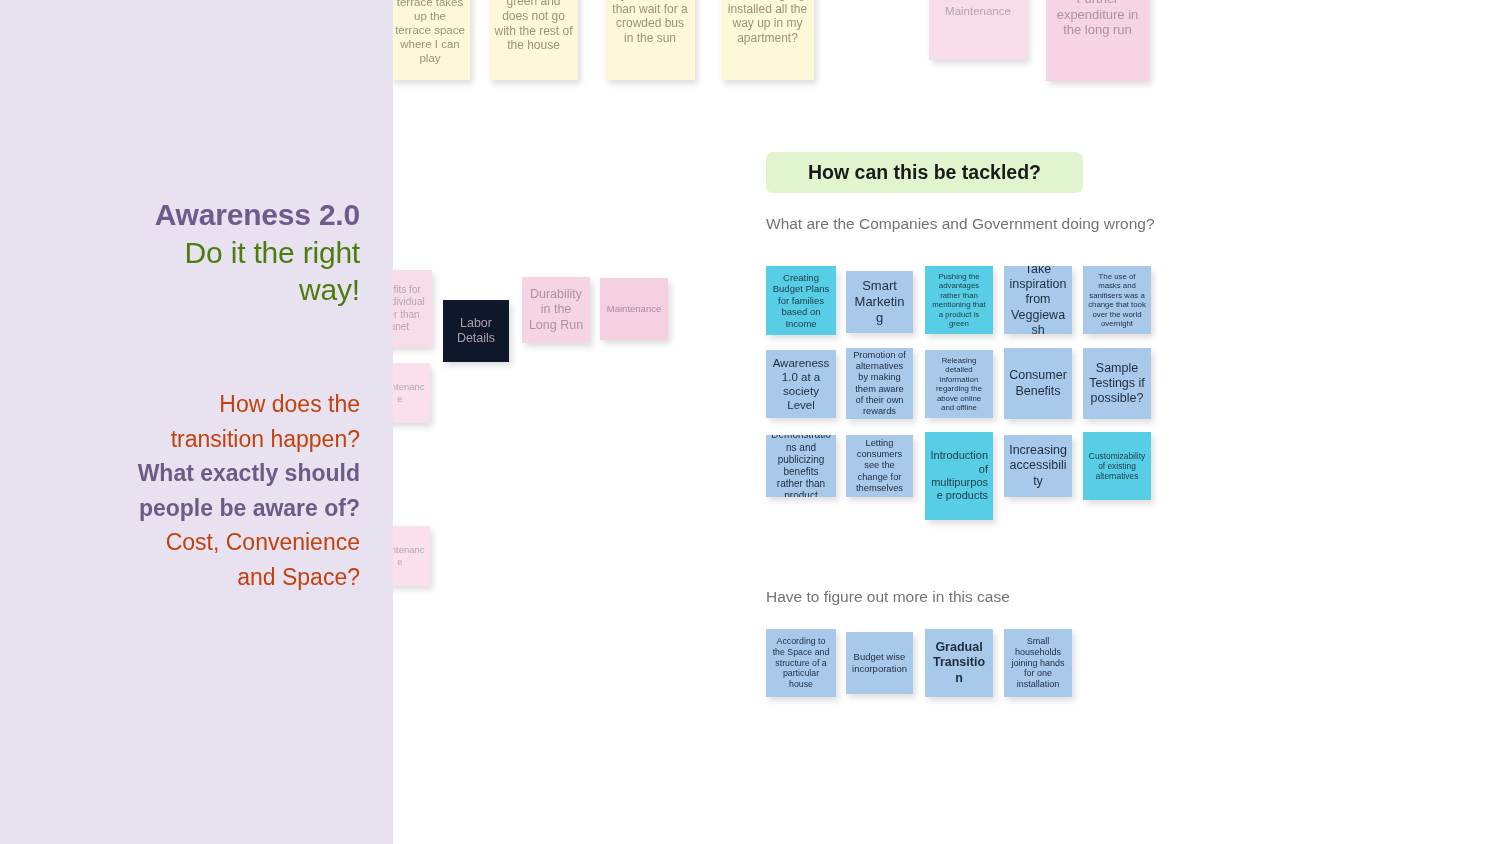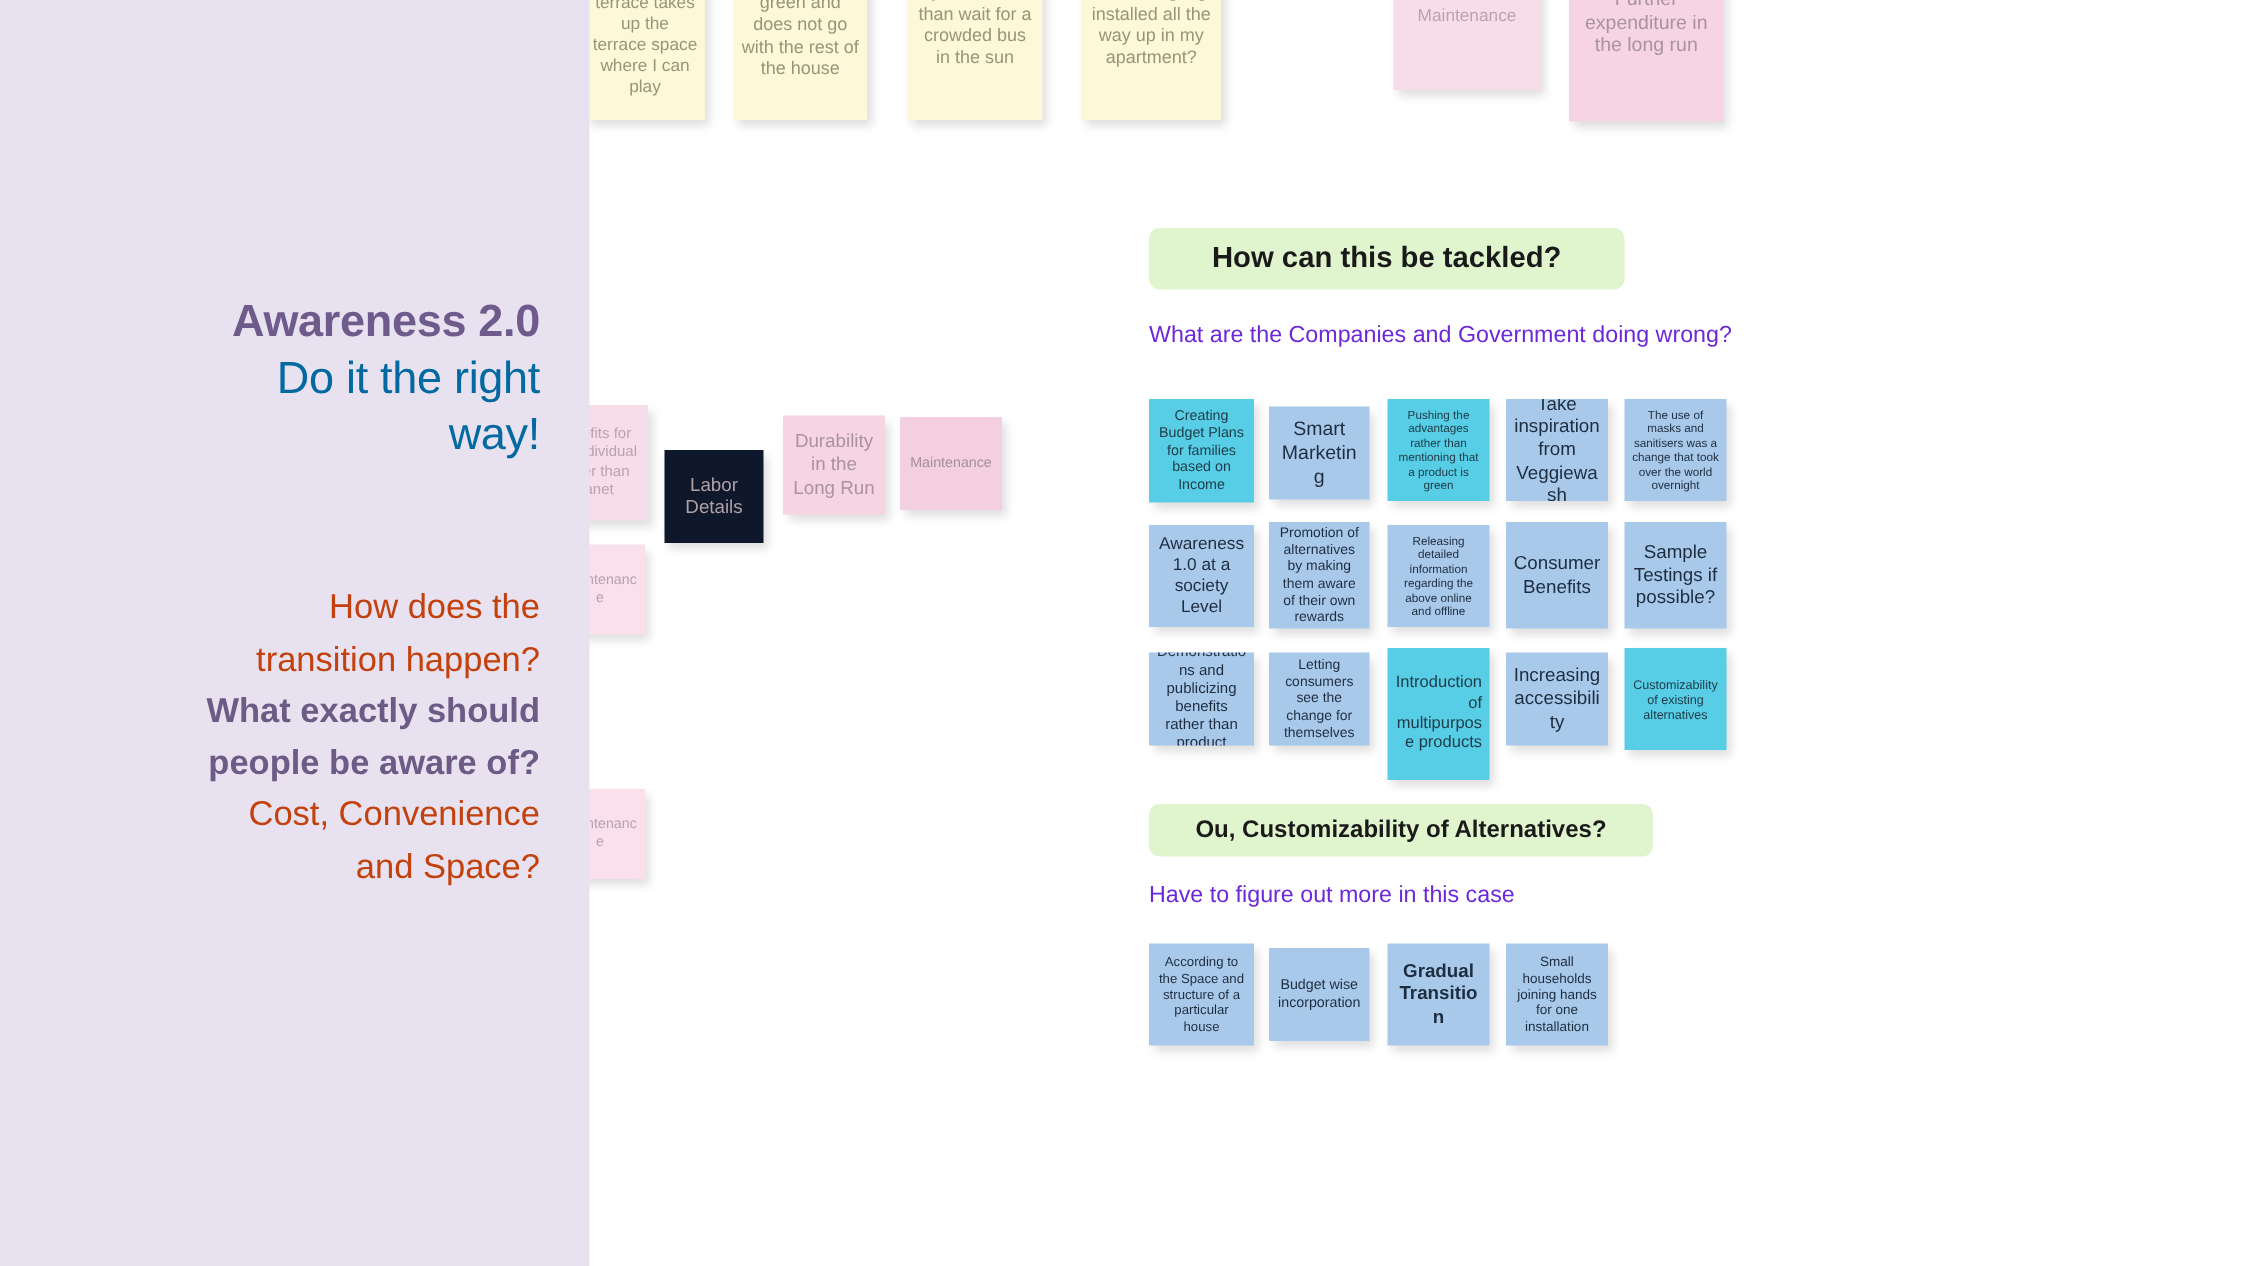--- a/index.html
+++ b/index.html
@@ -64,21 +64,21 @@
     font-weight: bold;
     color: #1a1a1a;
     display: flex;
     align-items: center;
     justify-content: center;
     box-sizing: border-box;
     white-space: nowrap;
   }
   .sub-line {
     position: absolute;
-    color: #6d28d9;
+    color: #737373;
     white-space: nowrap;
   }
 
   
   #left-panel {
     position: absolute;
     left: 0;
     top: 0;
     width: 393px;
     height: 844px;
@@ -96,21 +96,21 @@
   .title-strong {
     font-size: 30px;
     font-weight: bold;
     color: #6e5b8c;
     line-height: 1.25;
     letter-spacing: -0.2px;
   }
   .title-light {
     font-size: 30px;
     font-weight: normal;
-    color: #0369a1;
+    color: #4d7c0f;
     line-height: 1.25;
     letter-spacing: -0.2px;
   }
   #panel-question-block {
     position: absolute;
     right: 33px;
     top: 387px;
     width: 320px;
     text-align: right;
   }
@@ -219,23 +219,20 @@
   <div class="note cyan" style="left:925px; top:432px; width:68px; height:88px; font-size:11px;text-align:right;">
     <span>Introduction of multipurpose products</span>
   </div>
   <div class="note peri" style="left:1004px; top:435px; width:68px; height:62px; font-size:12.5px;">
     <span>Increasing accessibility</span>
   </div>
   <div class="note cyan" style="left:1083px; top:432px; width:68px; height:68px; font-size:8.4px;">
     <span>Customizability of existing alternatives</span>
   </div>
 
-  <div class="heading-chip" style="left:766px; top:536px; width:336px; height:35px; font-size:16px;">
-    <span>Ou, Customizability of Alternatives?</span>
-  </div>
   <div class="sub-line" style="left:766px; top:588px; font-size:15.5px;">
     <span>Have to figure out more in this case</span>
   </div>
 
   <div class="note peri" style="left:766px; top:629px; width:70px; height:68px; font-size:8.8px;">
     <span>According to the Space and structure of a particular house</span>
   </div>
   <div class="note peri" style="left:846px; top:632px; width:67px; height:62px; font-size:9.5px;">
     <span>Budget wise incorporation</span>
   </div>

